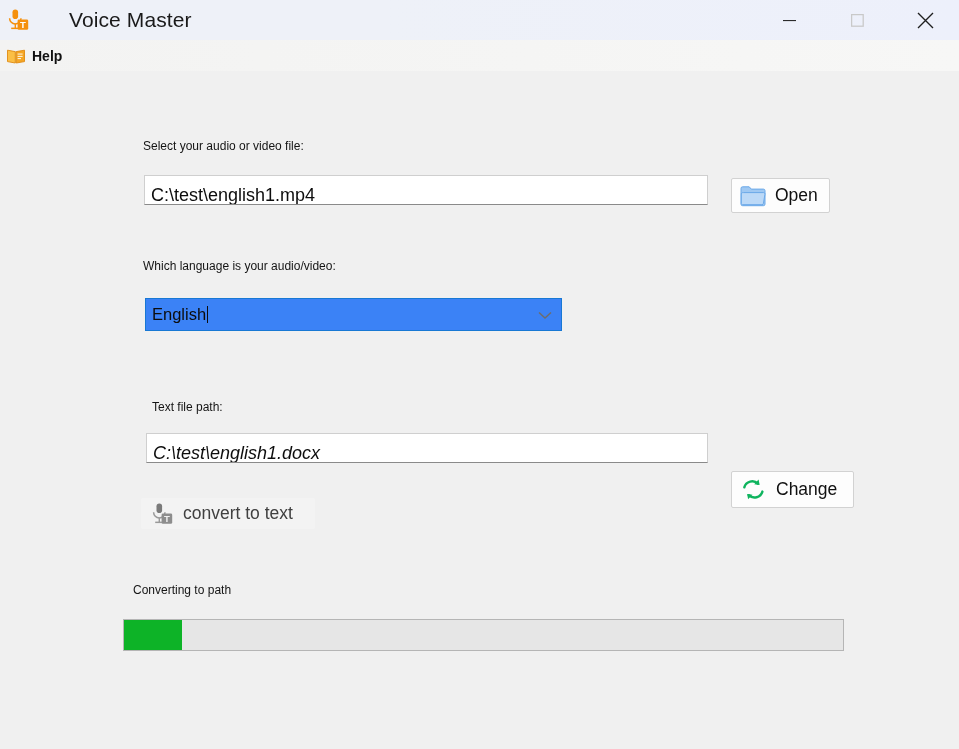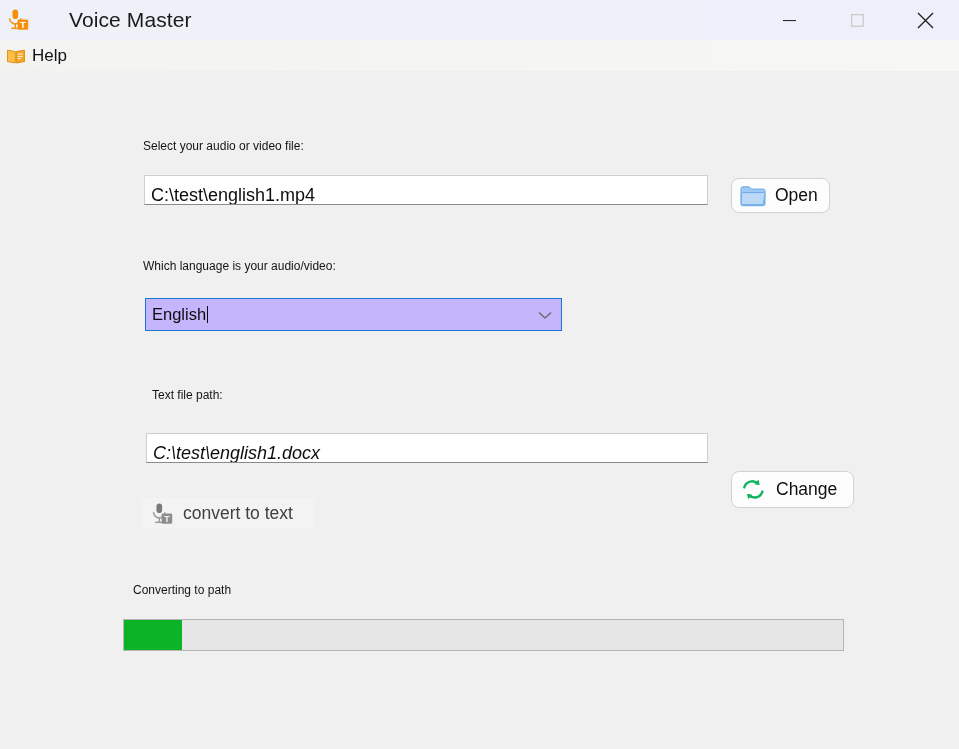--- a/index.html
+++ b/index.html
@@ -74,22 +74,23 @@
     cursor: default;
   }
   .menu-icon {
     width: 20px;
     height: 20px;
     margin-right: 6px;
     flex: none;
     display: block;
   }
   .menu-label {
-    font-size: 17px;
+    font-size: 14px;
     color: #111;
+    font-weight: bold;
   }
 
   
   .form-label {
     position: absolute;
     font-size: 12px;
     color: #141414;
     white-space: nowrap;
   }
   .text-input {
@@ -104,21 +105,21 @@
     padding: 10px 4px 0 6px;
     outline: none;
   }
 
   
   .action-btn {
     position: absolute;
     box-sizing: border-box;
     background: #fdfdfd;
     border: 1px solid #d2d2d2;
-    border-radius: 8px;
+    border-radius: 2px;
     display: flex;
     align-items: center;
     justify-content: flex-start;
     padding-left: 8px;
     cursor: default;
   }
   .action-btn svg { display: block; flex: none; }
   .action-btn .btn-label {
     font-size: 17.5px;
     color: #101010;
@@ -143,21 +144,21 @@
     font-size: 17.5px;
     color: #404040;
     margin-left: 8px;
     white-space: nowrap;
   }
 
   
   .combo {
     position: absolute;
     box-sizing: border-box;
-    background: #c4b5fd;
+    background: #3b82f6;
     border: 1px solid #1878d4;
     display: flex;
     align-items: center;
   }
   .combo-value {
     font-size: 16.5px;
     color: #0d0d0d;
     margin-left: 6px;
     white-space: nowrap;
   }
@@ -264,21 +265,21 @@
 <div class="combo" style="left:145px; top:298px; width:417px; height:33px;">
   <span class="combo-value">English</span>
   <span class="combo-caret"></span>
   <span class="combo-arrow">
     <svg width="14" height="9" viewBox="0 0 14 9">
       <path d="M1 1.5 L7 7 L13 1.5" fill="none" stroke="#6d6d6d" stroke-width="1.5"></path>
     </svg>
   </span>
 </div>
 
-<div class="form-label" style="left:152px; top:388px;">Text file path:</div>
+<div class="form-label" style="left:152px; top:400px;">Text file path:</div>
 
 <input class="text-input" style="left: 146px; top: 433px; width: 562px; height: 30px; font-style: italic;" type="text" value="C:\test\english1.docx">
 
 <div class="action-btn" style="left:731px; top:435px; width:123px; height:37px;margin-top:36px;">
   <span>
     <svg width="27" height="24" viewBox="0 0 27 24">
       <path d="M4.3 9.3 a8.2 8.2 0 0 1 13.6 -3.6" fill="none" stroke="#0fb45e" stroke-width="2.4" stroke-linecap="round"></path>
       <path d="M18.6 1.6 L19.6 6.9 L14.2 6.2 Z" fill="#0fb45e"></path>
       <path d="M22.4 13.6 a8.2 8.2 0 0 1 -13.6 3.6" fill="none" stroke="#0fb45e" stroke-width="2.4" stroke-linecap="round"></path>
       <path d="M8.1 21.3 L7.1 16 L12.5 16.7 Z" fill="#0fb45e"></path>

